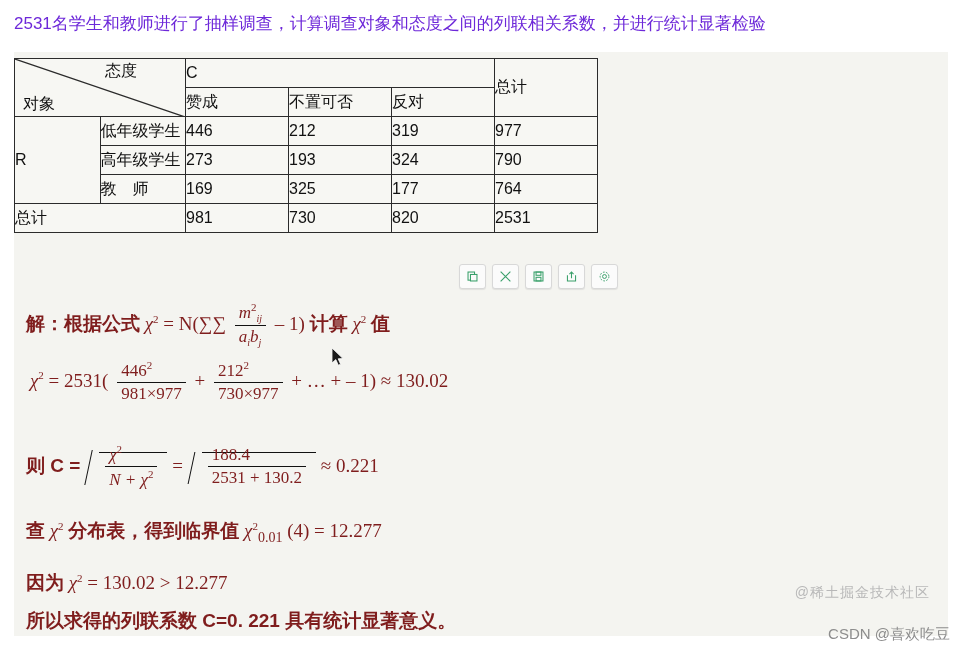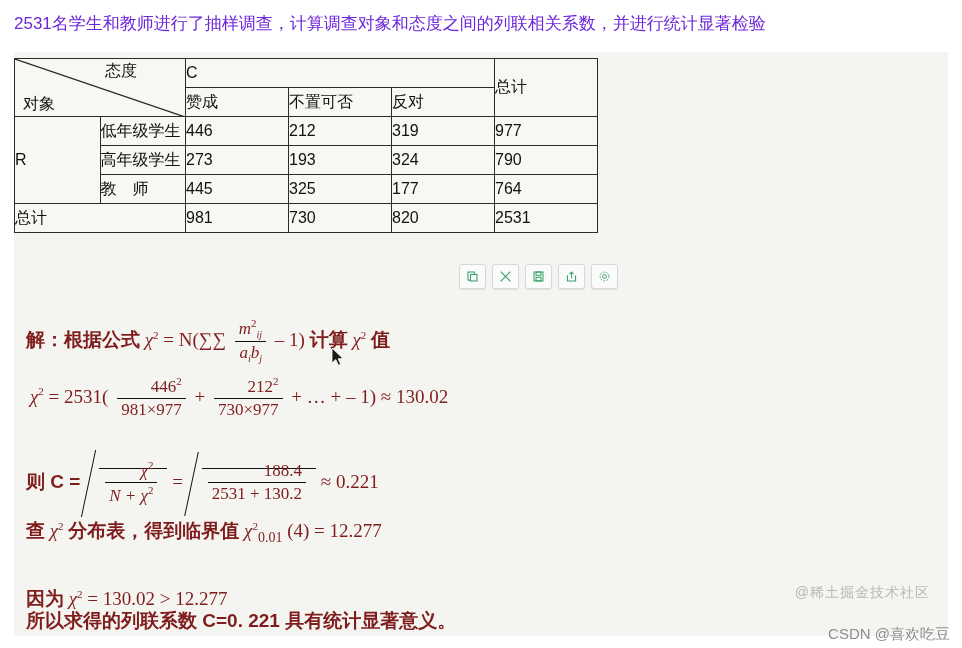--- a/index.html
+++ b/index.html
@@ -129,22 +129,22 @@
     font-size: 19px;
   }
   .ital {
     font-family: "Liberation Serif", serif;
     font-style: italic;
   }
   sup.chi { font-size: 11px; }
   .frac {
     display: inline-block;
     vertical-align: middle;
-    text-align: right;
-    margin: 16px 4px;
+    text-align: left;
+    margin: 0 4px;
     position: relative;
     top: -1px;
   }
   .frac .num {
     display: block;
     padding: 0 4px 1px 4px;
     font-size: 17px;
   }
   .frac .den {
     display: block;
@@ -171,21 +171,21 @@
   .sqrt .bar {
     border-top: 1.4px solid #111;
     padding-top: 2px;
     padding-left: 2px;
     padding-right: 6px;
   }
   .line1 { left: 12px; top: 250px; }
   .line2 { left: 16px; top: 308px; }
   .line3 { left: 12px; top: 392px; }
   .line4 { left: 12px; top: 466px; }
-  .line5 { left: 12px; top: 518px; margin-top: 16px; }
+  .line5 { left: 12px; top: 518px; }
   .line6 { left: 12px; top: 556px; }
   
   .cursor {
     position: absolute;
     left: 318px;
     top: 296px;
     width: 14px;
     height: 20px;
   }
   
@@ -245,21 +245,21 @@
         </tr>
         <tr>
           <td class="rowlabel">高年级学生</td>
           <td>273</td>
           <td>193</td>
           <td>324</td>
           <td>790</td>
         </tr>
         <tr>
           <td class="rowlabel">教　师</td>
-          <td>445</td>
+          <td>169</td>
           <td>325</td>
           <td>177</td>
           <td>764</td>
         </tr>
         <tr>
           <td colspan="2">总计</td>
           <td>981</td>
           <td>730</td>
           <td>820</td>
           <td>2531</td>

